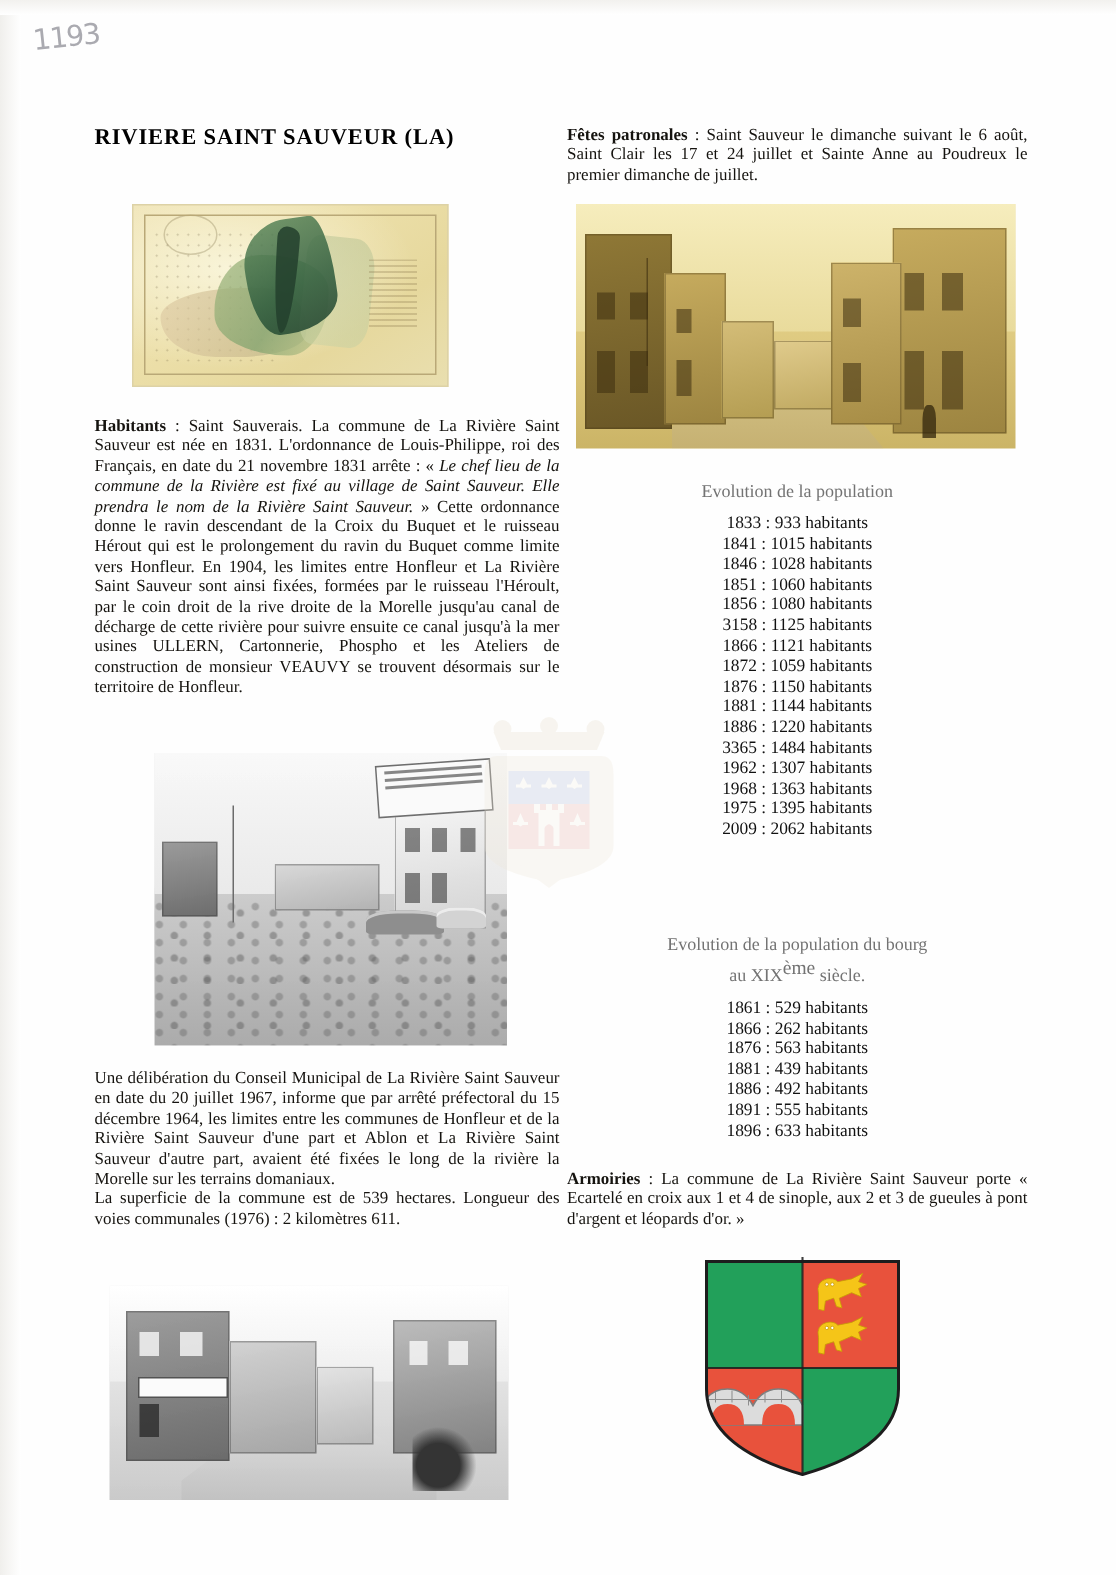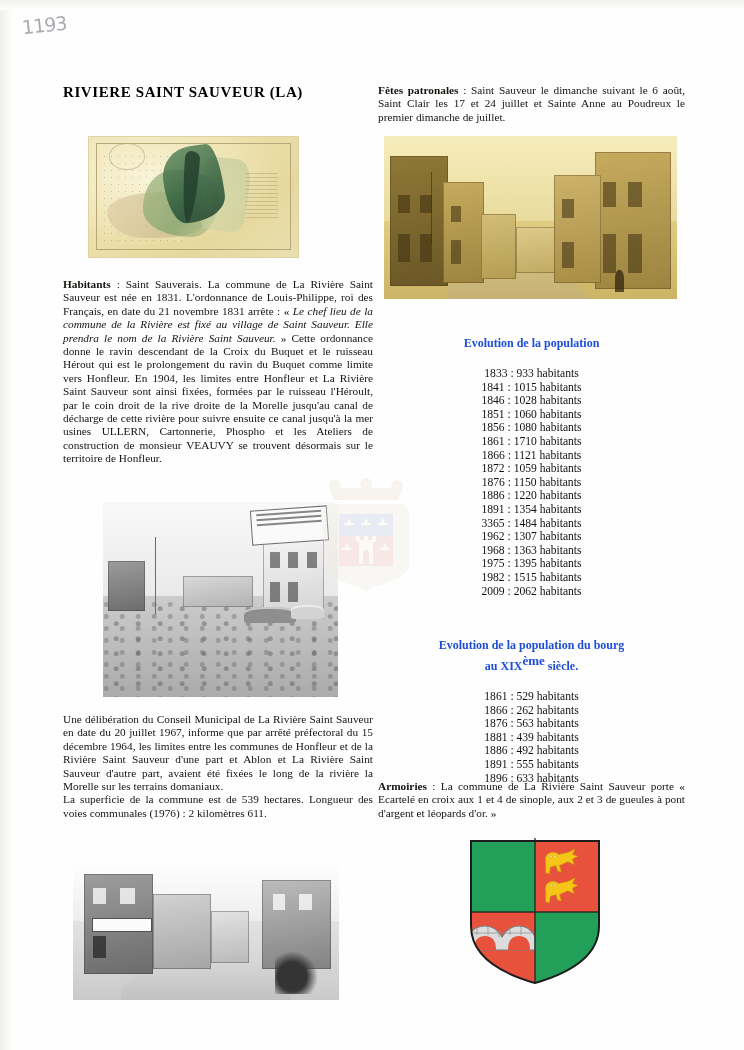--- a/index.html
+++ b/index.html
@@ -254,24 +254,24 @@
     color: #222;
     text-align: center;
     line-height: 8px;
     font-family: "Liberation Sans", sans-serif;
     letter-spacing: .5px;
   }
 
   
   .tbl-title {
     text-align: center;
-    font-weight: bold;
+    font-weight: normal;
     font-size: 12px;
-    margin: 16px;
-    color: #1d4ed8;
+    margin: 0;
+    color: #737373;
   }
   .tbl-title.two-line { line-height: 15px; }
   sup.ord { font-size: 13px; vertical-align: super; }
 
   ul.pop-list {
     list-style: none;
     margin: 7px 0 0 0;
     padding: 0;
     text-align: center;
     font-size: 11.6px;
@@ -438,31 +438,30 @@
   </div>
 
   <div style="position:absolute;left:378px;top:320px;width:307px;">
     <p class="tbl-title">Evolution de la population</p>
     <ul class="pop-list">
       <li>1833 : 933 habitants</li>
       <li>1841 : 1015 habitants</li>
       <li>1846 : 1028 habitants</li>
       <li>1851 : 1060 habitants</li>
       <li>1856 : 1080 habitants</li>
-      <li>1861 : 1710 habitants</li>
+      <li>3158 : 1125 habitants</li>
       <li>1866 : 1121 habitants</li>
       <li>1872 : 1059 habitants</li>
       <li>1876 : 1150 habitants</li>
+      <li>1881 : 1144 habitants</li>
       <li>1886 : 1220 habitants</li>
-      <li>1891 : 1354 habitants</li>
       <li>3365 : 1484 habitants</li>
       <li>1962 : 1307 habitants</li>
       <li>1968 : 1363 habitants</li>
       <li>1975 : 1395 habitants</li>
-      <li>1982 : 1515 habitants</li>
       <li>2009 : 2062 habitants</li>
     </ul>
   </div>
 
   <div style="position:absolute;left:378px;top:622px;width:307px;">
     <p class="tbl-title two-line">
       <span>Evolution de la population du bourg</span><br>
       <span>au XIX</span><sup class="ord">ème</sup><span> siècle.</span>
     </p>
     <ul class="pop-list">

